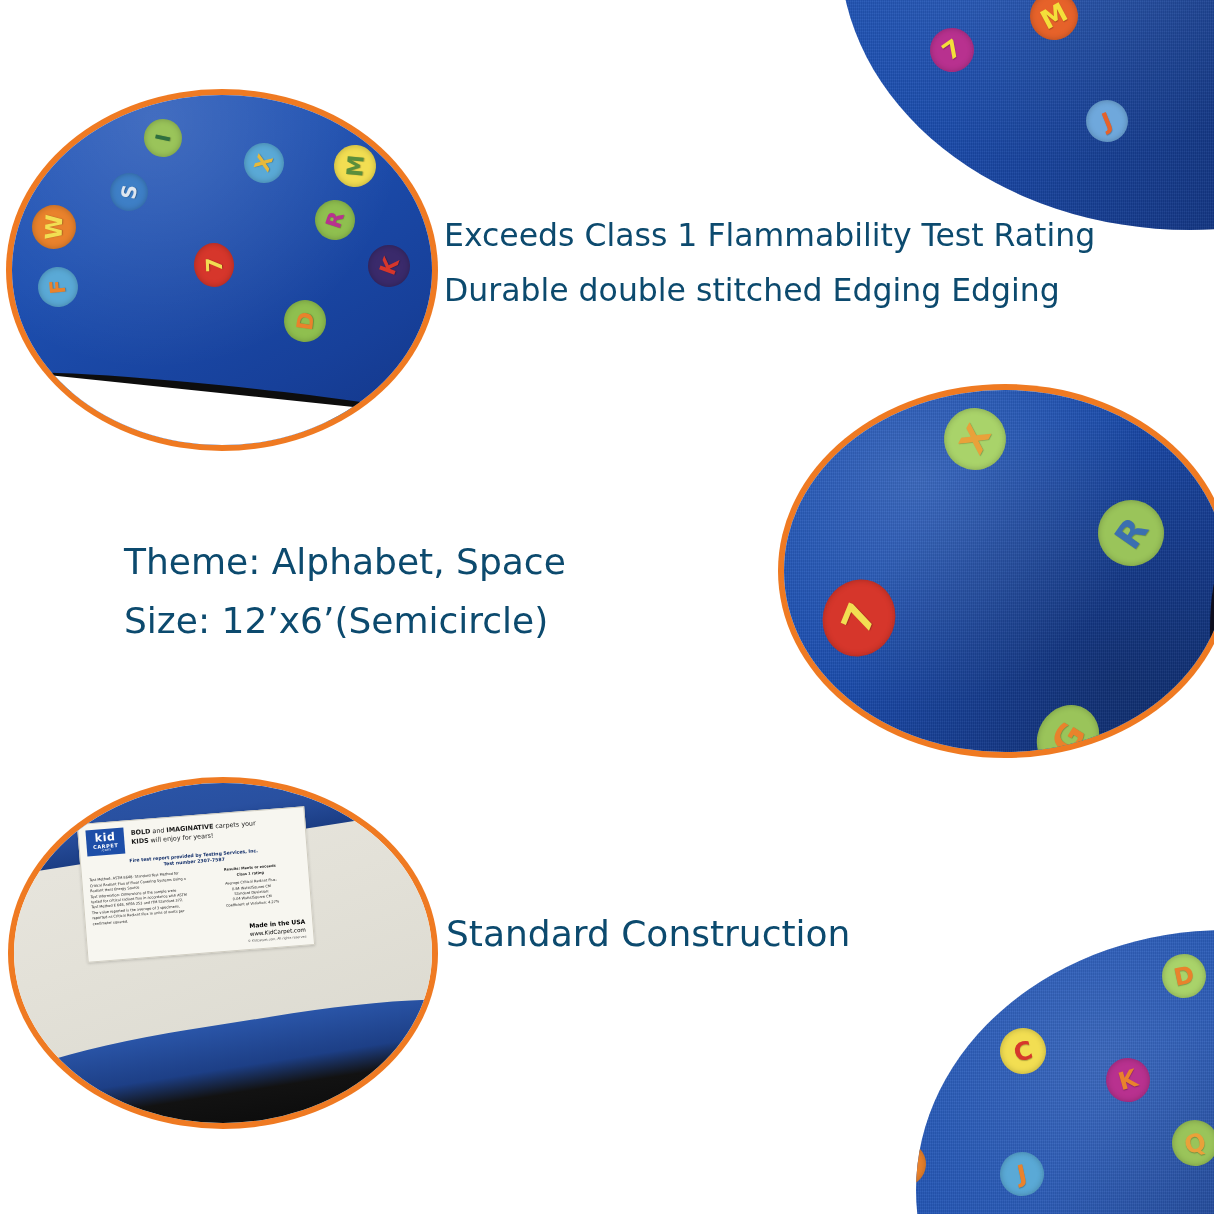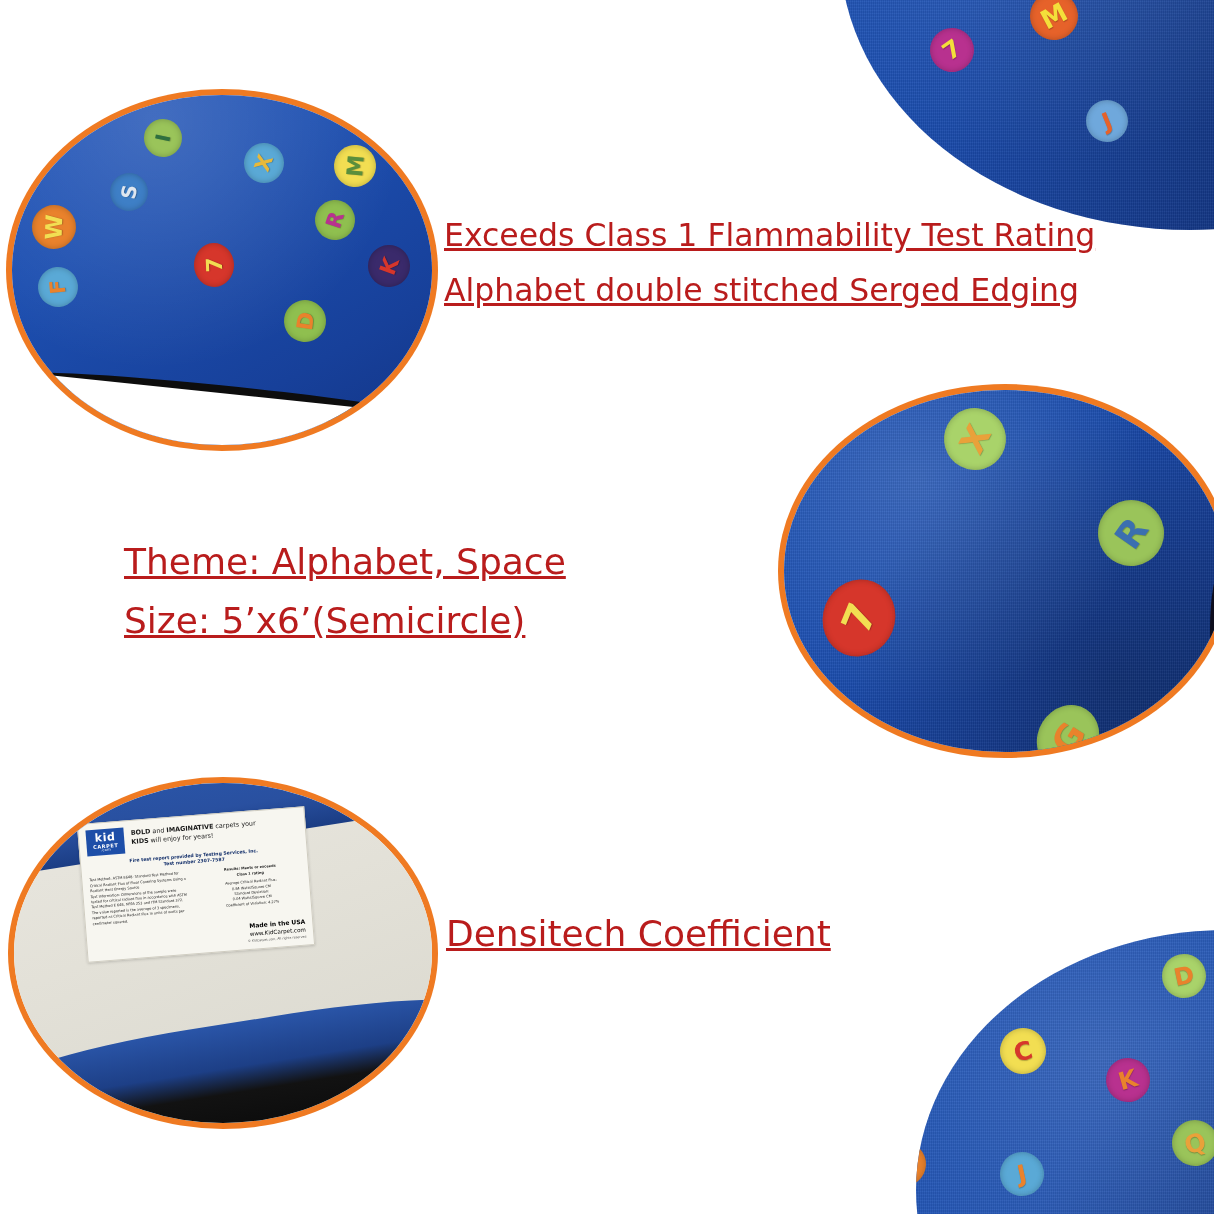--- a/index.html
+++ b/index.html
@@ -52,26 +52,25 @@
     font-family: "DejaVu Sans", sans-serif;
     font-weight: 700;
     color: #2b2b2b;
     box-shadow: inset 0 0 6px rgba(0,0,0,0.25);
     text-shadow: 0 1px 1px rgba(0,0,0,0.25);
   }
 
   
   .text-block {
     position: absolute;
-    color: #b91c1c;
+    color: #0c4a6e;
     font-family: "DejaVu Sans", sans-serif;
     font-weight: 400;
     line-height: 1.42;
     white-space: nowrap;
-    text-decoration: underline;
   }
 
   
   .label-photo-inner {
     position: absolute;
     inset: 0;
     background: linear-gradient(160deg, #e9e7e0 0%, #e3e1d8 42%, #d9d7cd 100%);
   }
   .label-carpet-edge {
     position: absolute;
@@ -187,26 +186,26 @@
     <div class="dot" style="left:303px; top:105px; width:40px; height:40px; background:#8fbf4f; color:#b8318f; font-size:21px; transform:rotate(-72deg);">R</div>
     <div class="dot" style="left:180px; top:150px; width:44px; height:40px; background:#d6362b; color:#f2de52; font-size:22px; transform:rotate(-92deg);">7</div>
     <div class="dot" style="left:26px; top:172px; width:40px; height:40px; background:#5aa9d6; color:#e9822c; font-size:21px; transform:rotate(-95deg);">F</div>
     <div class="dot" style="left:356px; top:150px; width:42px; height:42px; background:#3a2a6b; color:#d6362b; font-size:22px; transform:rotate(-70deg);">K</div>
     <div class="dot" style="left:272px; top:205px; width:42px; height:42px; background:#8fbf4f; color:#e9822c; font-size:22px; transform:rotate(-82deg);">D</div>
   </div>
 </div>
 
 <div class="text-block" style="left:444px; top:213px; font-size:31.5px;">
   <div>Exceeds Class 1 Flammability Test Rating</div>
-  <div style="margin-top:10px;">Alphabet double stitched Serged Edging</div>
+  <div style="margin-top:10px;">Durable double stitched Edging Edging</div>
 </div>
 
 <div class="text-block" style="left:124px; top:536px; font-size:36px;">
   <div>Theme: Alphabet, Space</div>
-  <div style="margin-top:8px;">Size: 5’x6’(Semicircle)</div>
+  <div style="margin-top:8px;">Size: 12’x6’(Semicircle)</div>
 </div>
 
 <div class="tile ring" style="left:784px; top:390px; width:442px; height:362px;">
   <div class="carpet-bg"></div>
   <div class="dot" style="left:160px; top:18px; width:62px; height:62px; background:#a9d36a; color:#e9a13a; font-size:34px; transform:rotate(-62deg);">X</div>
   <div class="dot" style="left:314px; top:110px; width:66px; height:66px; background:#9ac45a; color:#3b6fb0; font-size:36px; transform:rotate(-55deg);">R</div>
   <div class="dot" style="left:36px; top:192px; width:78px; height:72px; background:#d6362b; color:#f2de52; font-size:40px; transform:rotate(-68deg);">7</div>
   <div class="dot" style="left:250px; top:318px; width:68px; height:60px; background:#9ac45a; color:#e9822c; font-size:36px; transform:rotate(-58deg);">G</div>
 
   <div style="position:absolute; right:-6px; top:180px; width:22px; height:120px; background:#0e0e1e; border-radius:50%;"></div>
@@ -264,21 +263,21 @@
 
     <div class="tag-foot">
       <div class="made">Made in the USA</div>
       <div class="url">www.KidCarpet.com</div>
       <div class="copy">© KidCarpet.com, All rights reserved</div>
     </div>
   </div>
 </div>
 
 <div class="text-block" style="left:446px; top:900px; font-size:36px;">
-  <div style="margin-top:8px;">Densitech Coefficient</div>
+  <div style="margin-top:8px;">Standard Construction</div>
 </div>
 
 <div class="tile" style="left:916px; top:930px; width:620px; height:520px;">
   <div class="carpet-bg"></div>
   <div class="dot" style="left:246px; top:24px; width:44px; height:44px; background:#a9d36a; color:#e9822c; font-size:24px; transform:rotate(-12deg);">D</div>
   <div class="dot" style="left:84px; top:98px; width:46px; height:46px; background:#f2de52; color:#d6362b; font-size:25px; transform:rotate(-14deg);">C</div>
   <div class="dot" style="left:190px; top:128px; width:44px; height:44px; background:#b8318f; color:#e9822c; font-size:24px; transform:rotate(-16deg);">K</div>
   <div class="dot" style="left:256px; top:190px; width:46px; height:46px; background:#9ac45a; color:#e9a13a; font-size:25px; transform:rotate(-12deg);">Q</div>
   <div class="dot" style="left:-34px; top:212px; width:44px; height:44px; background:#e9822c; color:#f2de52; font-size:24px; transform:rotate(-18deg);">B</div>
   <div class="dot" style="left:84px; top:222px; width:44px; height:44px; background:#5aa9d6; color:#e9822c; font-size:24px; transform:rotate(-12deg);">J</div>

